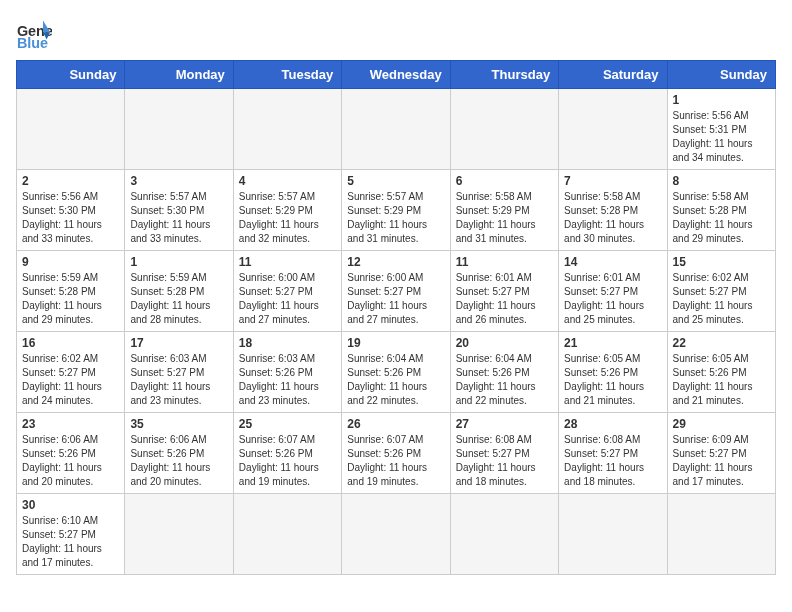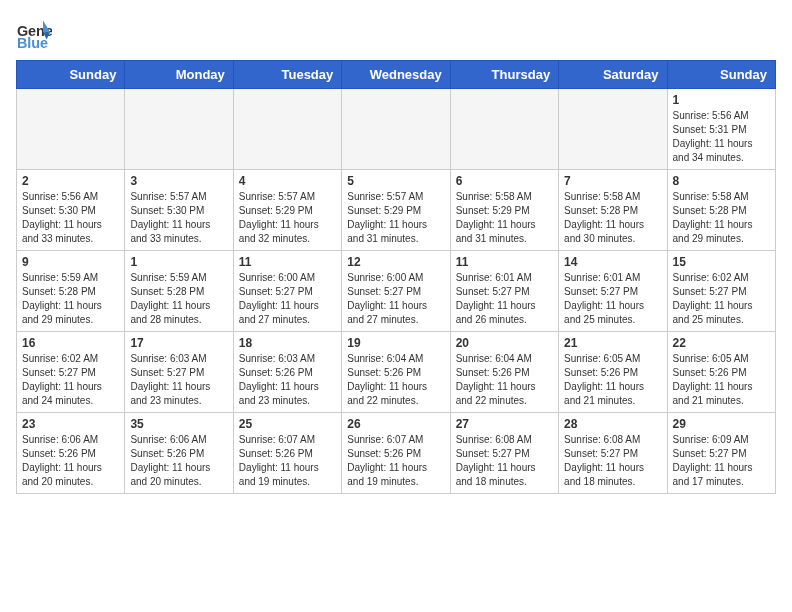--- a/index.html
+++ b/index.html
@@ -300,14 +300,28 @@
 Sunset: 5:27 PM
 Daylight: 11 hours and 18 minutes.</div>
         </td>
         <td>
           <span class="day-number">29</span>
           <div class="day-info">Sunrise: 6:09 AM
 Sunset: 5:27 PM
 Daylight: 11 hours and 17 minutes.</div>
         </td>
       </tr>
+      <tr class="last-row">
+        <td class="has-data">
+          <span class="day-number">30</span>
+          <div class="day-info">Sunrise: 6:10 AM
+Sunset: 5:27 PM
+Daylight: 11 hours and 17 minutes.</div>
+        </td>
+        <td class="empty"></td>
+        <td class="empty"></td>
+        <td class="empty"></td>
+        <td class="empty"></td>
+        <td class="empty"></td>
+        <td class="empty"></td>
+      </tr>
     </tbody>
 </table>
 
 </body></html>

